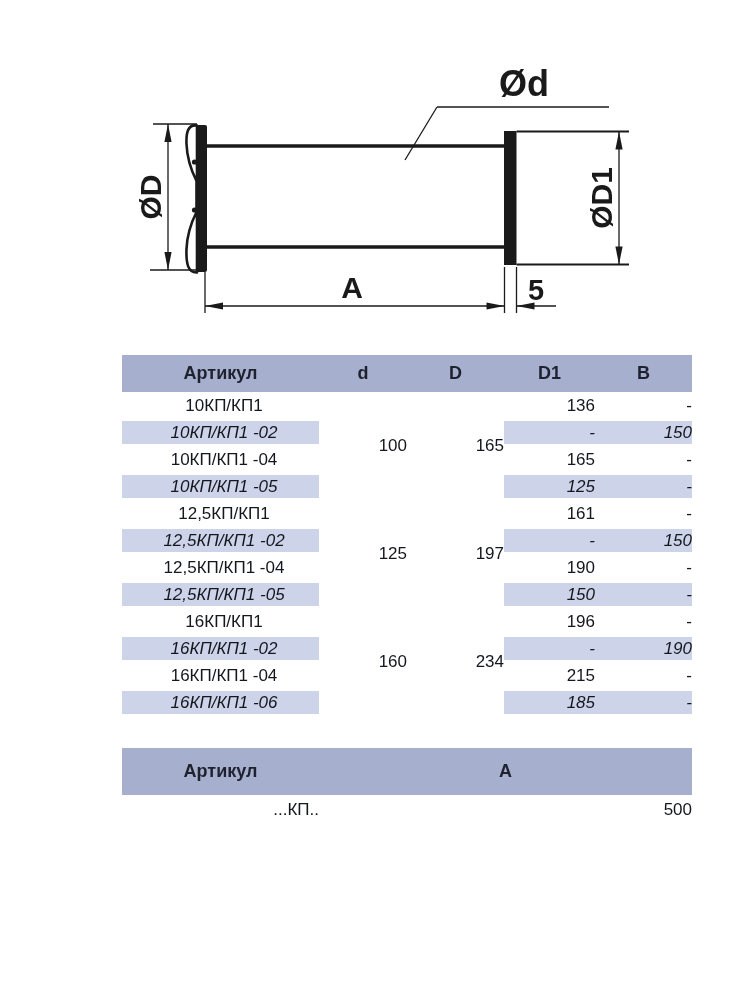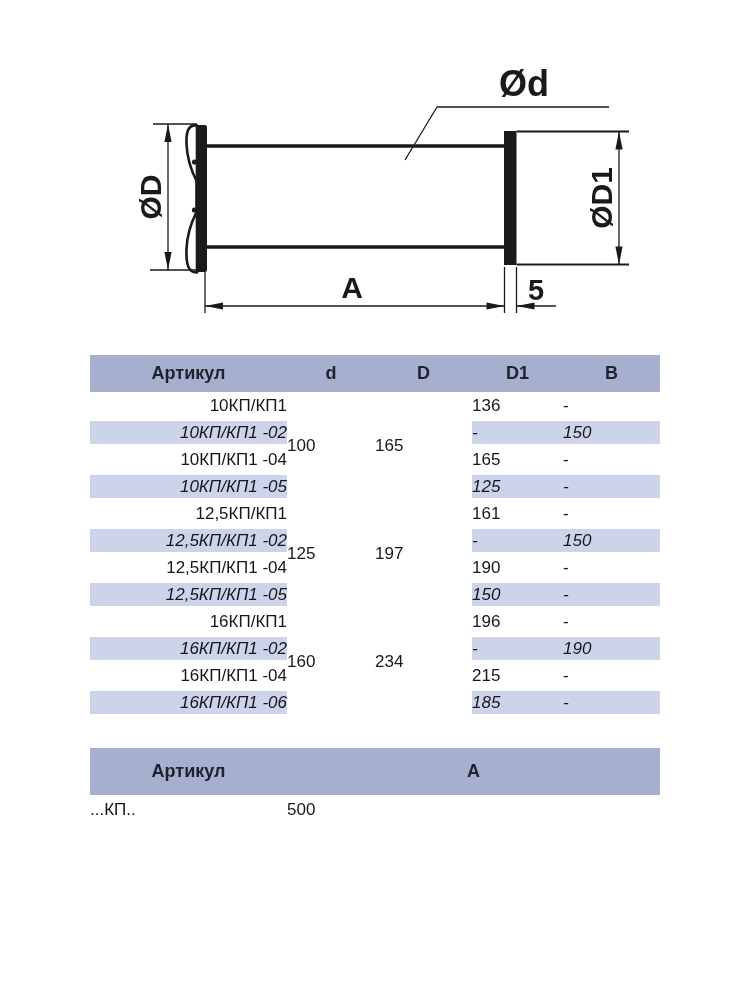--- a/index.html
+++ b/index.html
@@ -4,35 +4,35 @@
 <style>
   html,body{margin:0;padding:0;background:#fff;}
   #canvas{
     position:relative;width:750px;height:1000px;background:#fff;overflow:hidden;
     font-family:"Liberation Sans", sans-serif;color:#171921;padding-left:25px;
   }
   #drawing{position:absolute;left:0;top:0;}
   svg text{font-family:"Liberation Sans", sans-serif;font-weight:700;fill:#1a1a1a;}
 
   
-  .spec-table{position:absolute;border-collapse:separate;border-spacing:0;table-layout:fixed;}
+  .spec-table{position:absolute;border-collapse:separate;border-spacing:0;table-layout:fixed;margin-left:32px;}
   #dim-table{left:90px;top:355px;width:570px;}
   #len-table{left:90px;top:748px;width:570px;}
   .spec-table th{
     background:#a6afcd;font-size:18px;font-weight:700;color:#1e212e;
     text-align:center;padding:0;box-sizing:border-box;
   }
   #dim-table th{height:37px;}
   #len-table th{height:47px;}
   .spec-table td{
-    font-size:17px;font-weight:500;text-align:left;padding:0;
+    font-size:17px;font-weight:500;text-align:right;padding:0;
     box-sizing:border-box;color:#15171f;
   }
   #dim-table td{height:27px;}
-  #dim-table td.article{text-align:right;padding-left:7px;}
+  #dim-table td.article{text-align:center;padding-left:7px;}
   #dim-table td.stripe{
     background:linear-gradient(#cdd4e9,#cdd4e9) center / 100% 23px no-repeat;
     font-style:italic;
   }
   #len-table td{height:30px;}
   #len-table tr.stripe-full td{background:#cdd4e9;height:45px;}
 </style>
 </head>
 <body>
 

